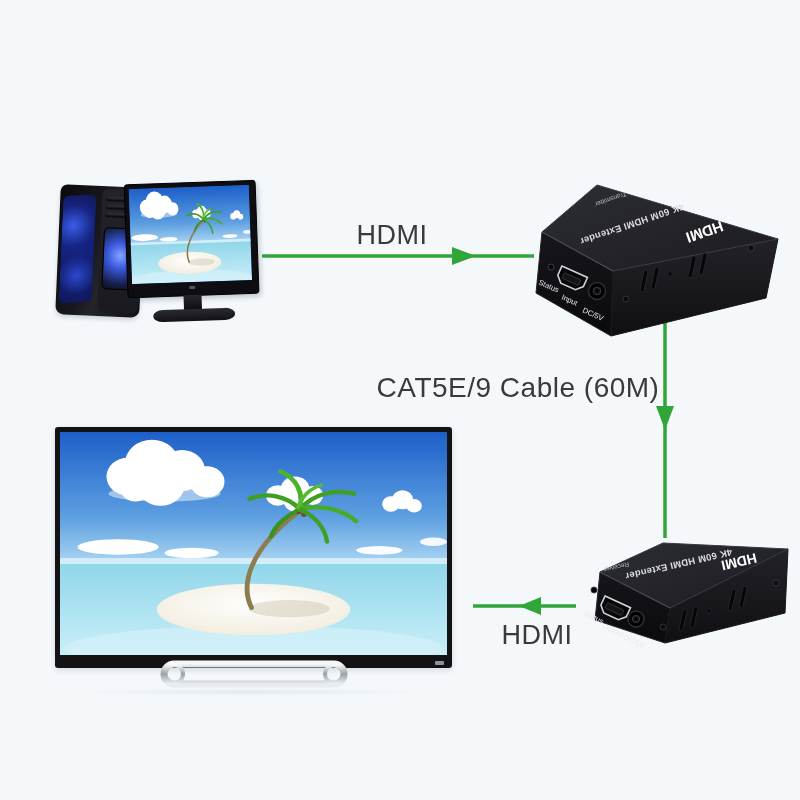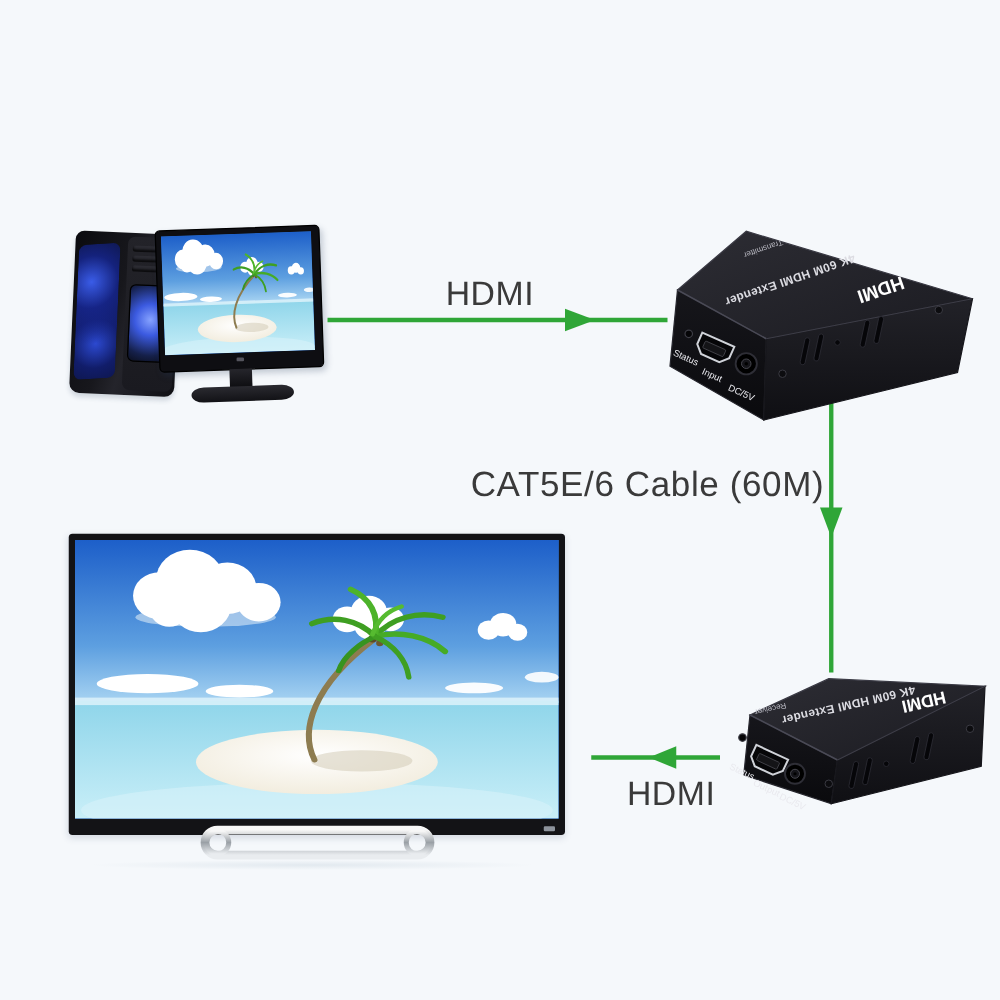--- a/index.html
+++ b/index.html
@@ -169,21 +169,21 @@
   <div class="lbl hdmi-top">HDMI</div>
   <svg class="arrow" style="left:256px;top:242px" width="282" height="26">
     <line x1="6" y1="14" x2="278" y2="14" stroke="#2fa637" stroke-width="3.5"></line>
     <polygon points="196,5 196,23 220,14" fill="#2fa637"></polygon>
   </svg>
 
   <svg class="arrow" style="left:652px;top:318px" width="26" height="222">
     <line x1="13" y1="4" x2="13" y2="220" stroke="#2fa637" stroke-width="3.5"></line>
     <polygon points="4,88 22,88 13,112" fill="#2fa637"></polygon>
   </svg>
-  <div class="lbl cable">CAT5E/6 Cable (60M)</div>
+  <div class="lbl cable">CAT5E/9 Cable (60M)</div>
 
   <svg class="extender tx" viewBox="0 0 270 165">
     <defs>
       <linearGradient id="gtT" x1="0" y1="0" x2="1" y2="1">
         <stop offset="0" stop-color="#2d2d34"></stop>
           <stop offset="1" stop-color="#1b1b21"></stop>
       </linearGradient>
       <linearGradient id="geT" x1="0" y1="0" x2="0" y2="1">
         <stop offset="0" stop-color="#16161b"></stop>
           <stop offset="1" stop-color="#0a0a0d"></stop>

